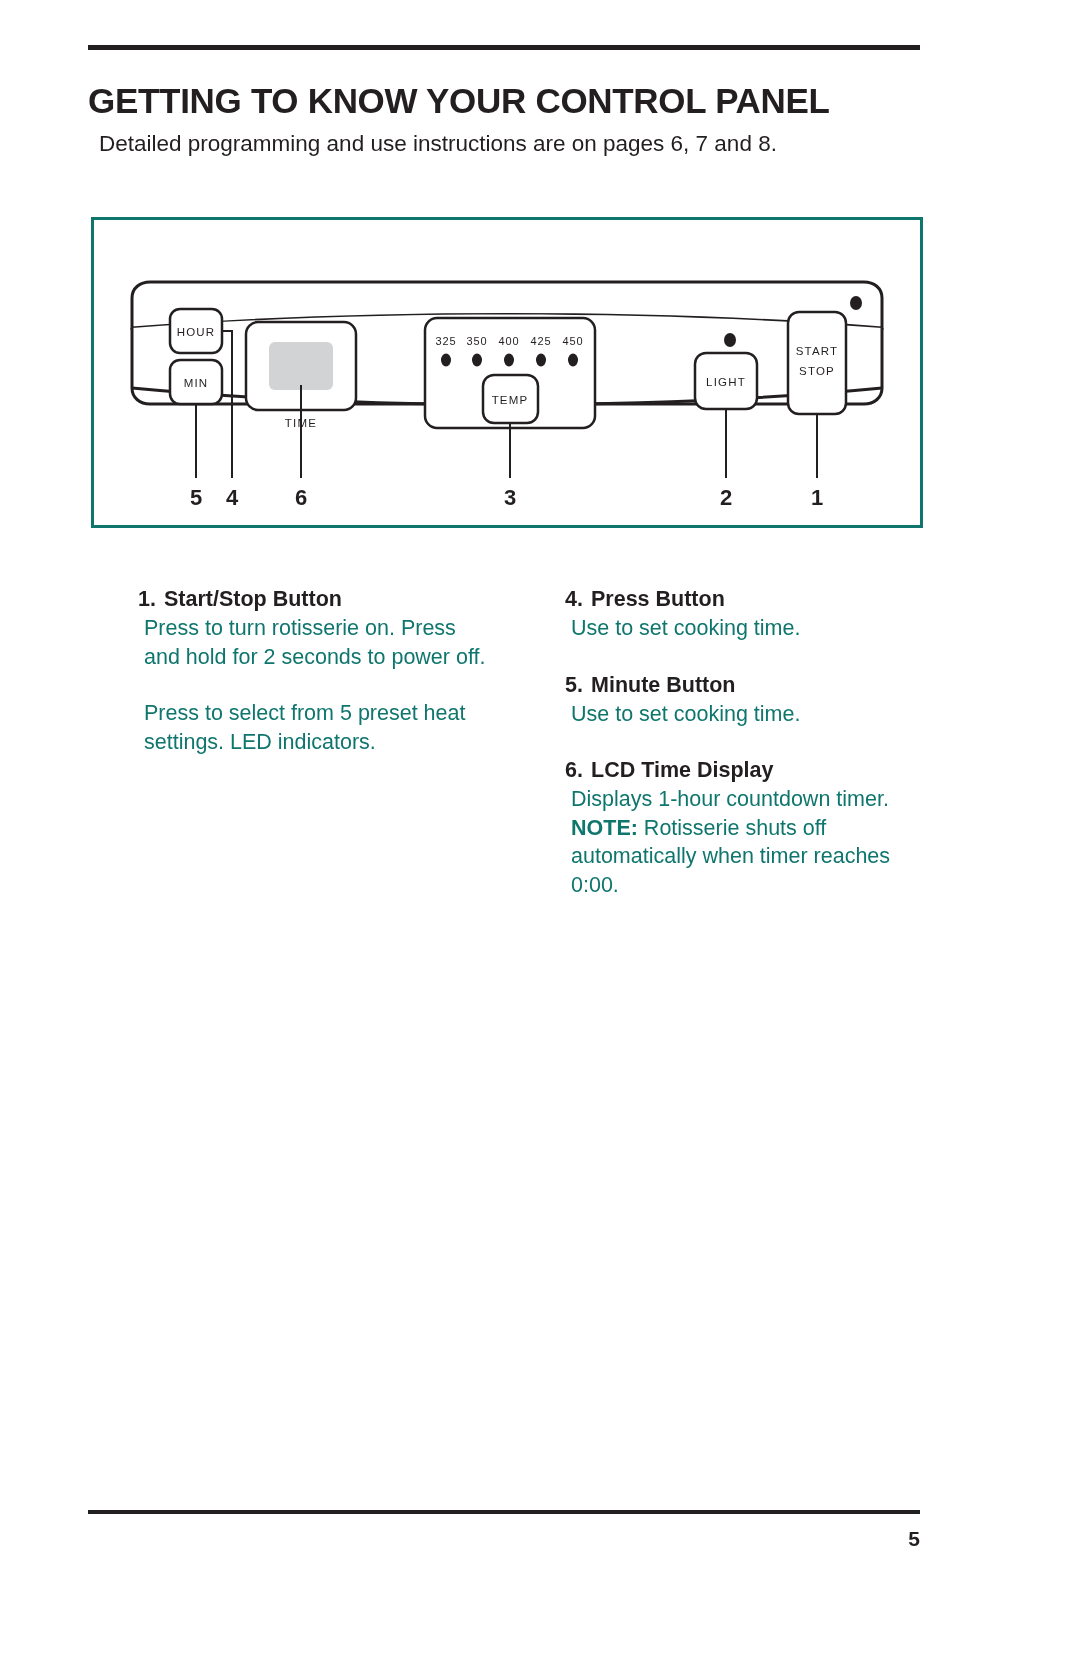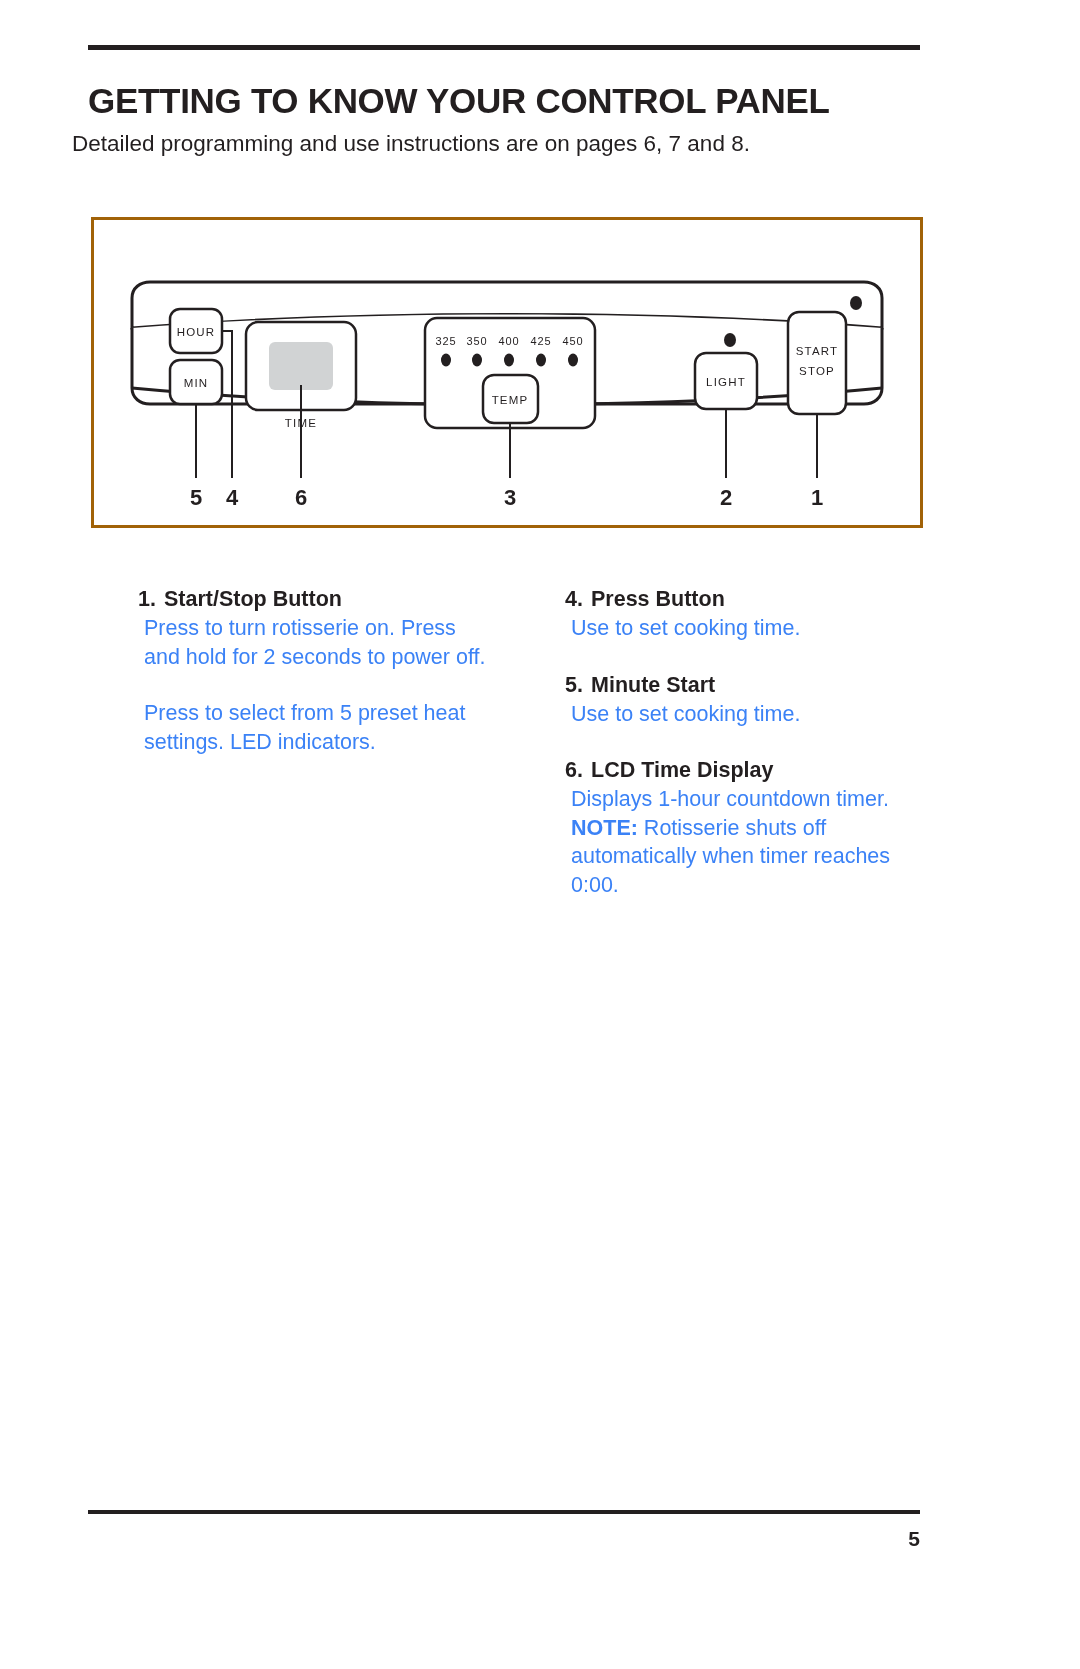--- a/index.html
+++ b/index.html
@@ -34,33 +34,33 @@
     left: 88px; top: 80px;
     width: 860px;
     font-size: 35px;
     font-weight: bold;
     letter-spacing: -0.3px;
     line-height: 42px;
     color: #231f20;
   }
   .doc-subtitle {
     position: absolute;
-    left: 72px; top: 130px;
+    left: 99px; top: 130px;
     width: 860px;
     font-size: 22.5px;
     line-height: 28px;
     color: #231f20;
   }
 
   
   .diagram-box {
     position: absolute;
     left: 91px; top: 217px;
     width: 832px; height: 311px;
-    border: 3px solid #a16207;
+    border: 3px solid #0f766e;
     box-sizing: border-box;
     background: #ffffff;
   }
   .diagram-svg {
     position: absolute;
     left: 0; top: 0;
   }
 
   
   .col {
@@ -81,21 +81,21 @@
     white-space: nowrap;
     margin-left: 20px;
   }
   .item-num {
     display: inline-block;
     width: 26px;
   }
   .item-body {
     font-size: 21.5px;
     line-height: 28.5px;
-    color: #3b82f6;
+    color: #0f766e;
     padding-left: 26px;
   }
   .note-label { font-weight: bold; text-align: right; }
 
   
   .rule-bottom {
     position: absolute;
     left: 88px; top: 1510px;
     width: 832px; height: 4px;
     background: #231f20;
@@ -217,21 +217,21 @@
 
     <div class="item">
       <div class="item-head">
         <span class="item-num">4.</span><span>Press Button</span>
       </div>
       <div class="item-body">Use to set cooking time.</div>
     </div>
 
     <div class="item">
       <div class="item-head">
-        <span class="item-num">5.</span><span>Minute Start</span>
+        <span class="item-num">5.</span><span>Minute Button</span>
       </div>
       <div class="item-body">Use to set cooking time.</div>
     </div>
 
     <div class="item">
       <div class="item-head">
         <span class="item-num">6.</span><span>LCD Time Display</span>
       </div>
       <div class="item-body"><span>Displays 1-hour countdown timer.</span>
         <span class="note-label">NOTE:</span><span> Rotisserie shuts off automatically when timer reaches 0:00.</span></div>

